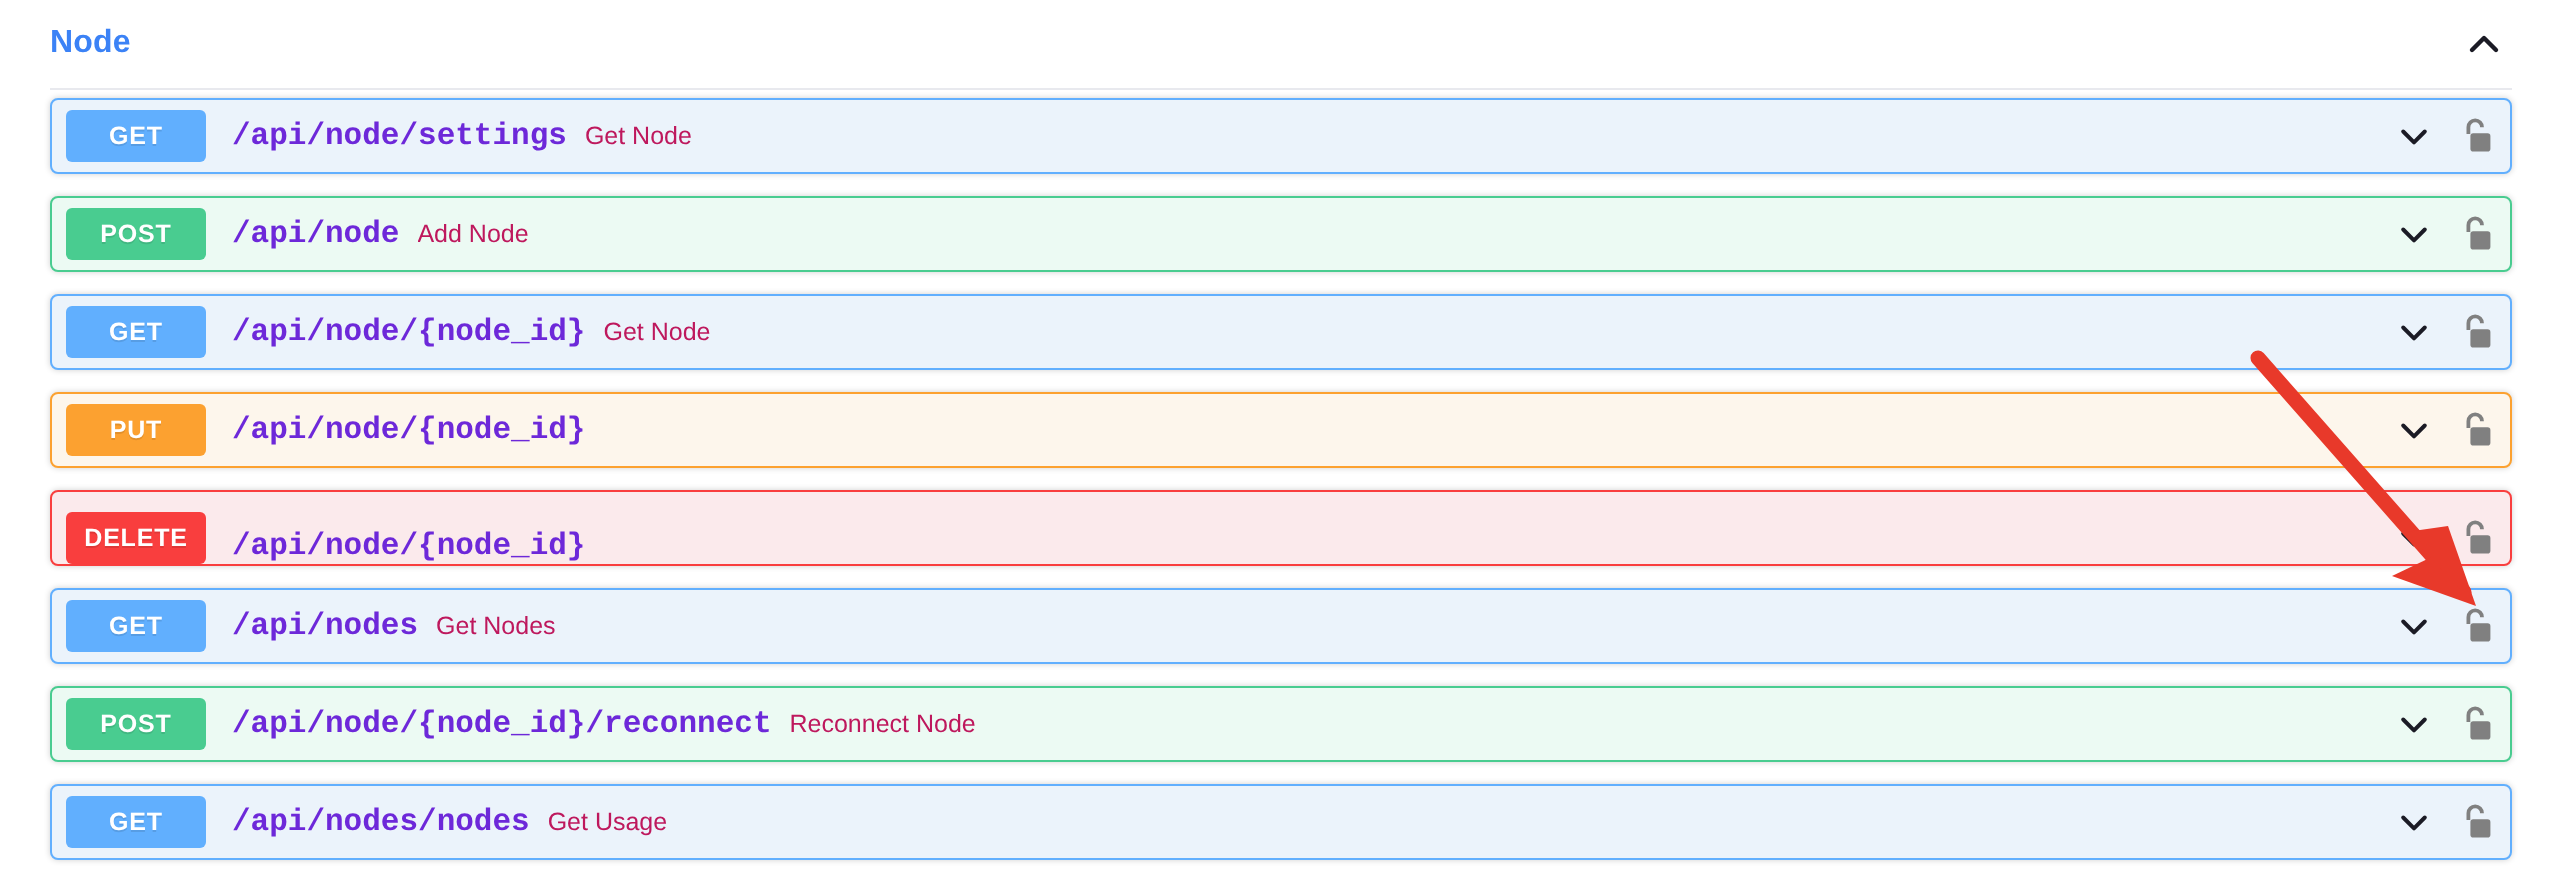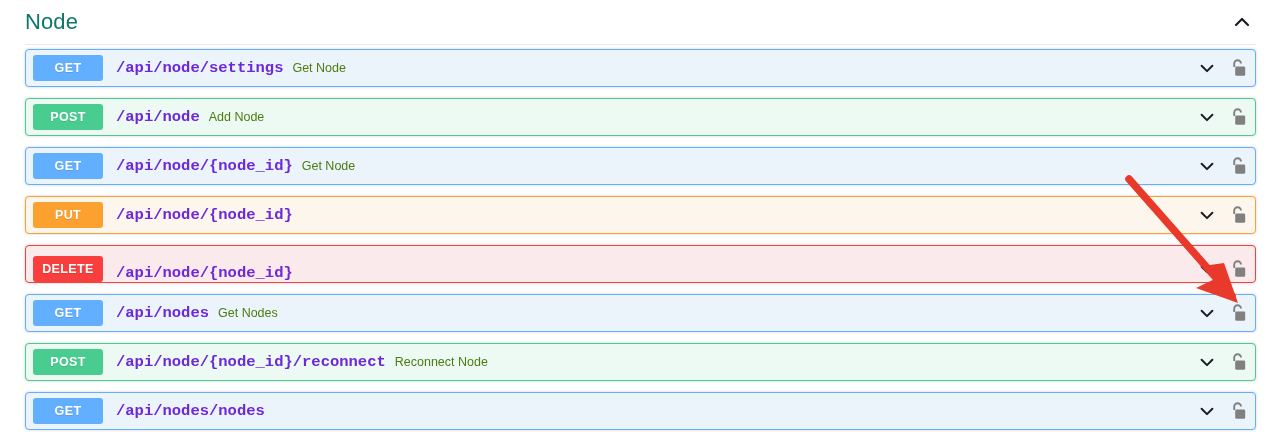--- a/index.html
+++ b/index.html
@@ -23,23 +23,23 @@
   .tag-header {
     height: 44px;
     padding: 0 25px;
     display: flex;
     align-items: center;
     justify-content: space-between;
     cursor: pointer;
     box-sizing: border-box;
   }
   .tag-title {
-    font-size: 22px;
-    font-weight: normal;
-    color: #0f766e;
+    font-size: 16px;
+    font-weight: bold;
+    color: #3b82f6;
     letter-spacing: 0.1px;
     line-height: 1;
   }
   .tag-toggle {
     width: 26px;
     height: 26px;
     display: flex;
     align-items: center;
     justify-content: center;
   }
@@ -102,21 +102,21 @@
     margin-left: 13px;
     font-family: "Liberation Mono", monospace;
     font-size: 15.5px;
     font-weight: bold;
     color: #6d28d9;
     white-space: nowrap;
   }
   .op-summary {
     margin-left: 9px;
     font-size: 12.5px;
-    color: #4d7c0f;
+    color: #be185d;
     white-space: nowrap;
     flex: 1 1 auto;
     overflow: hidden;
   }
 
   .op-right {
     margin-left: auto;
     display: flex;
     align-items: center;
     padding-right: 7px;
@@ -293,20 +293,21 @@
             <path d="M4.2 9 V5.6 a3.4 3.4 0 0 1 6.8 0" fill="none" stroke="#808080" stroke-width="1.9"></path>
             <rect x="5.2" y="8.6" width="10" height="9.2" rx="1.4" fill="#808080"></rect>
           </svg>
         </span>
       </span>
     </div>
 
     <div class="op-row get">
       <span class="method get">GET</span>
       <span class="op-path">/api/nodes/nodes</span>
+      <span class="op-summary">Get Usage</span>
       <span class="op-right">
         <span class="op-chevron">
           <svg width="18" height="18" viewBox="0 0 20 20" aria-hidden="true">
             <path d="M4 7.5 L10 13.5 L16 7.5" fill="none" stroke="#1b1b25" stroke-width="2.2" stroke-linecap="round" stroke-linejoin="round"></path>
           </svg>
         </span>
         <span class="op-lock">
           <svg width="16" height="20" viewBox="0 0 16 20" aria-hidden="true">
             <path d="M4.2 9 V5.6 a3.4 3.4 0 0 1 6.8 0" fill="none" stroke="#808080" stroke-width="1.9"></path>
             <rect x="5.2" y="8.6" width="10" height="9.2" rx="1.4" fill="#808080"></rect>

